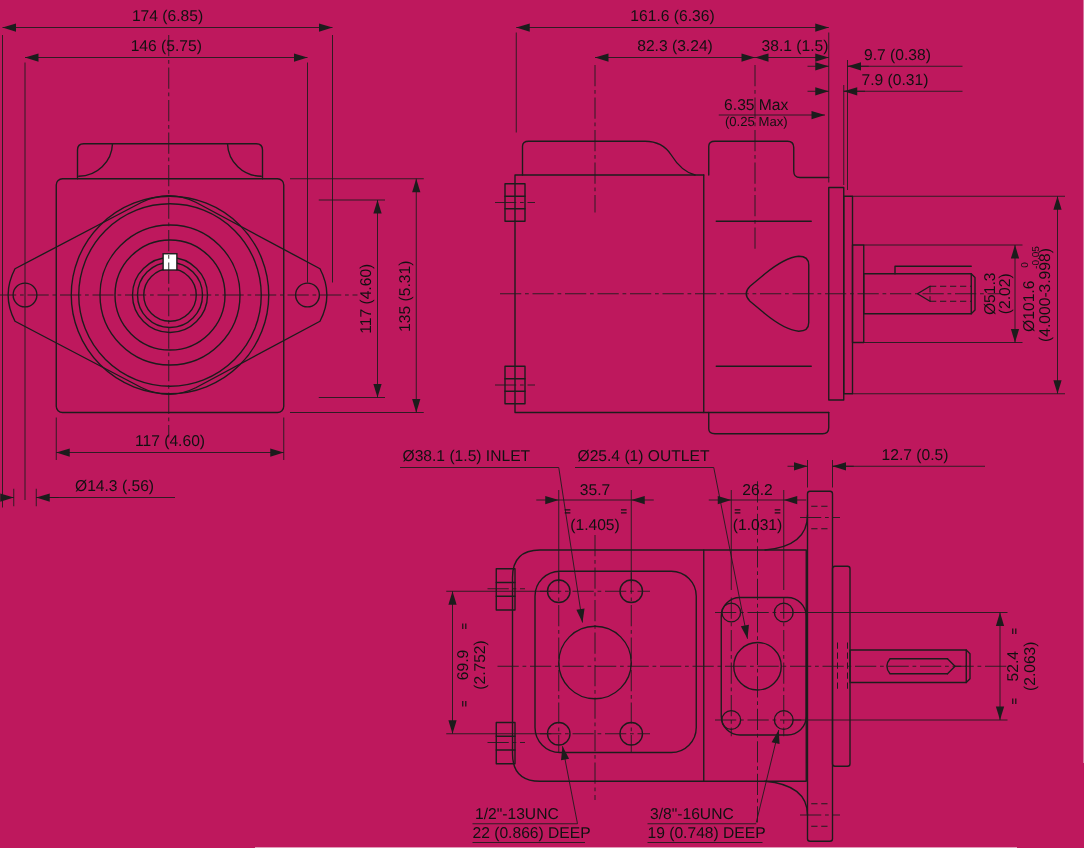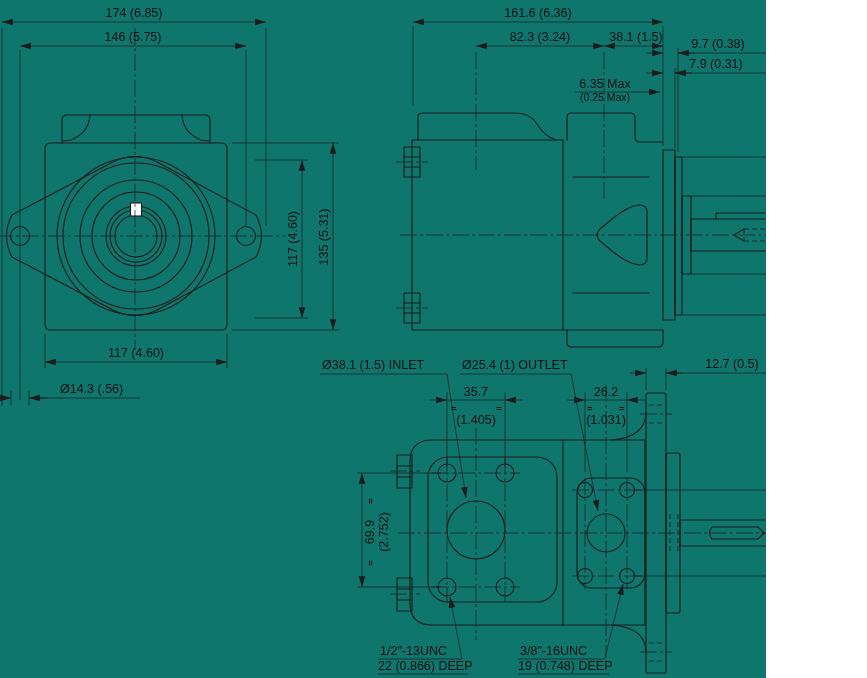--- a/index.html
+++ b/index.html
@@ -1,16 +1,16 @@
 <!DOCTYPE html>
 <html><head>
 <meta charset="utf-8">
 <style>
   html,body{margin:0;padding:0;background:#ffffff;}
-  .canvas{width:766px;height:678px;position:relative;background:#0f766e;overflow:hidden;}
+  .canvas{width:867px;height:678px;position:relative;background:#be185d;overflow:hidden;}
   svg{display:block;}
   .ln{fill:none;stroke:#1c1c1c;stroke-width:1.1;stroke-linejoin:round;stroke-linecap:round;}
   .tn{fill:none;stroke:#1c1c1c;stroke-width:.7;}
   .cl{fill:none;stroke:#1c1c1c;stroke-width:.7;stroke-dasharray:17 3 3 3;}
   .hid{fill:none;stroke:#1c1c1c;stroke-width:.8;stroke-dasharray:5 3;}
   .a2{marker-start:url(#arrS);marker-end:url(#arrE);}
   .ae{marker-end:url(#arrE);}
   .as{marker-start:url(#arrS);}
   text{font-family:"Liberation Sans","DejaVu Sans",sans-serif;font-size:12.5px;fill:#111;}
   .sm{font-size:10.5px;}

